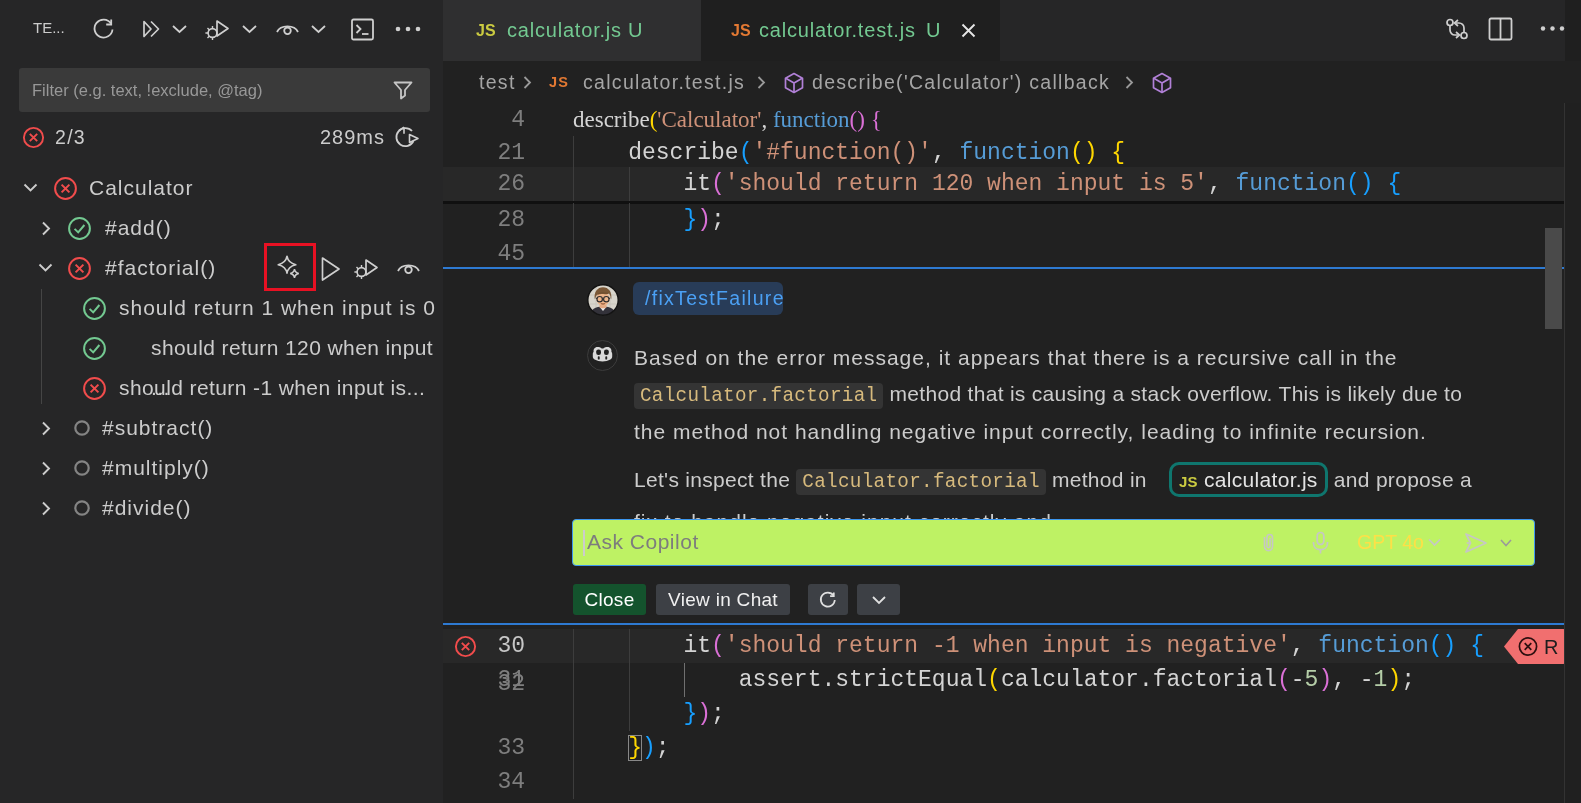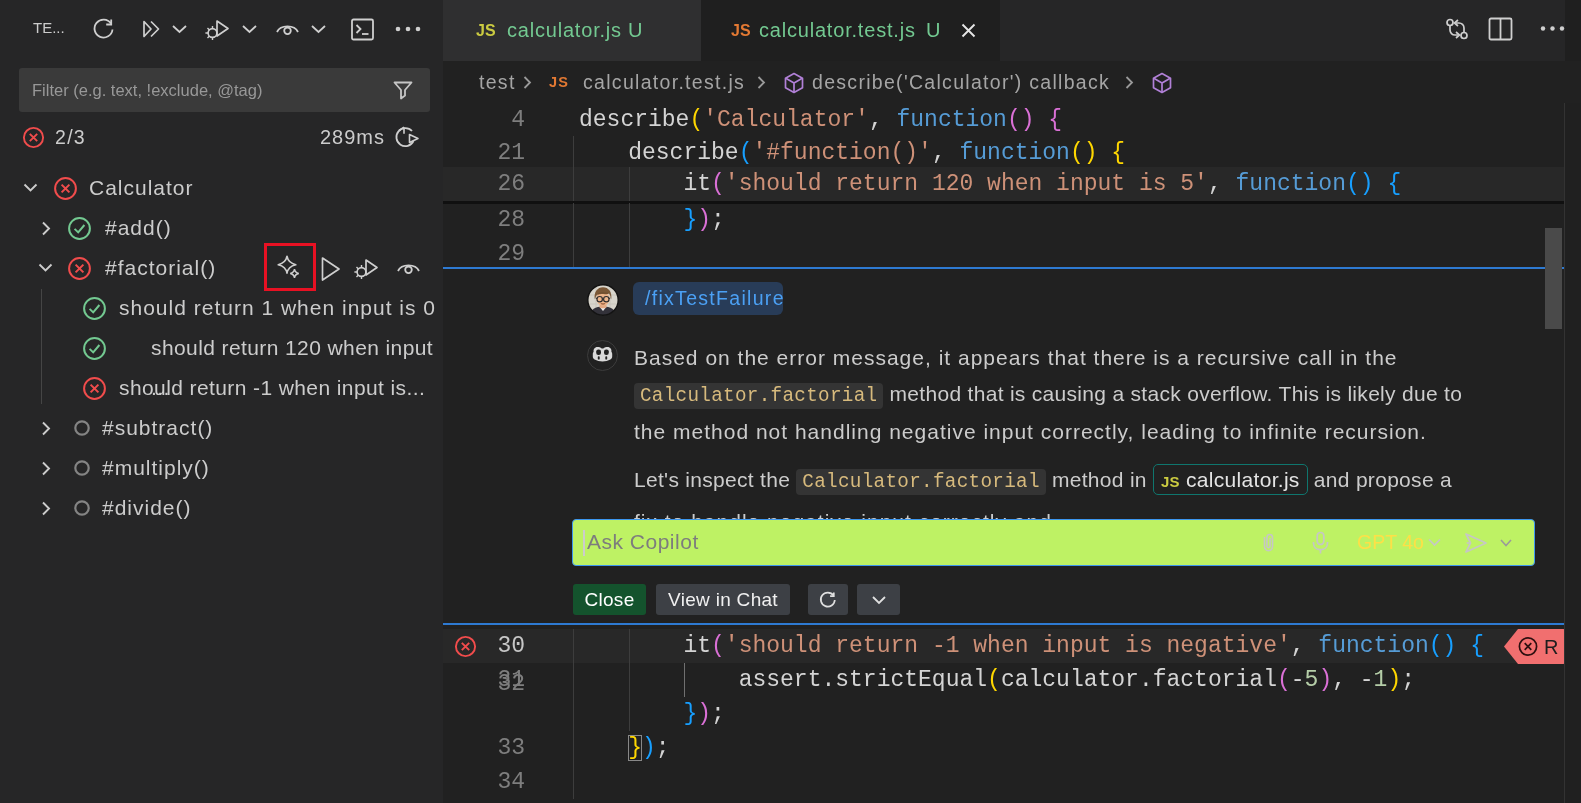--- a/index.html
+++ b/index.html
@@ -12,21 +12,21 @@
     font-family:"Liberation Mono", monospace; font-size:23px; white-space:pre; color:#d4d4d4; }
   .lnum { position:absolute; left:0; width:82px; height:34px; line-height:34px;
     text-align:right; font-family:"Liberation Mono", monospace; font-size:23px; color:#7e7e7e; }
   .y { color:#ffd700; } .p { color:#da70d6; } .b { color:#179fff; }
   .str { color:#ce9178; } .kw { color:#569cd6; } .num { color:#b5cea8; }
   .guide { position:absolute; width:1px; background:#3d3d3d; }
   svg { display:block; }
   .tree-txt { color:#cccccc; font-size:21px; letter-spacing:1px; }
   .chip { font-family:"Liberation Mono", monospace; font-size:19.3px; color:#d7ba7d;
     background:#343434; border-radius:4px; padding:2px 6px; }
-  .fchip { border:1px solid #0f766e; border-radius:5px; padding:3px 7px; color:#e4e4e4; }
+  .fchip { border:3px solid #0f766e; border-radius:10px; padding:3px 7px; color:#e4e4e4;margin-left:16px; }
 </style></head>
 <body>
 <div id="root">
 
 <div id="side">
   <div class="abs" style="left:33px; top:19px; color:#cccccc; font-size:15px;">TE...</div>
   <div id="sb-icons">
 
     <svg class="abs" style="left:91px; top:17px;" width="25" height="25" viewBox="0 0 25 25">
       <path d="M20 6.5 A 9 9 0 1 0 21.5 12.5" fill="none" stroke="#cfcfcf" stroke-width="1.8"></path>
@@ -249,41 +249,41 @@
 
     <div class="abs" style="left:0; top:629px; width:1122px; height:34px; background:#282828;"></div>
 
     <div class="abs" style="left:0; top:167px; width:1122px; height:34px; background:#282828;"></div>
     <div class="abs" style="left:0; top:201px; width:1122px; height:3px; background:#101010;"></div>
 
     <div class="lnum" style="top:103px;">4</div>
     <div class="lnum" style="top:136px;">21</div>
     <div class="lnum" style="top:167px;">26</div>
     <div class="lnum" style="top:203px;">28</div>
-    <div class="lnum" style="top:237px;">29</div>
+    <div class="lnum" style="top:237px;">45</div>
     <div class="lnum" style="top:629px; color:#c6c6c6;">30</div>
     <div class="lnum" style="top:663px;">31</div>
     <div class="lnum" style="top:667px;font-family:Liberation Mono, monospace;">32</div>
     <div class="lnum" style="top:731px;">33</div>
     <div class="lnum" style="top:765px;">34</div>
 
     <svg class="abs" style="left:11px; top:635px;" width="23" height="23" viewBox="0 0 23 23">
       <circle cx="11.5" cy="11.5" r="9.6" fill="none" stroke="#f14c4c" stroke-width="1.9"></circle>
       <path d="M7.8 7.8 L15.2 15.2 M15.2 7.8 L7.8 15.2" stroke="#f14c4c" stroke-width="1.9"></path>
     </svg>
 
     <div class="guide" style="left:130px; top:136px; height:65px;"></div>
     <div class="guide" style="left:186px; top:167px; height:34px;"></div>
     <div class="guide" style="left:130px; top:203px; height:64px;"></div>
     <div class="guide" style="left:186px; top:203px; height:64px;"></div>
     <div class="guide" style="left:130px; top:629px; height:170px;"></div>
     <div class="guide" style="left:186px; top:629px; height:102px;"></div>
     <div class="guide" style="left:241px; top:663px; height:34px; background:#707070;"></div>
 
-    <div class="codeline" style="left:136px; top:103px;">describe<span class="y">(</span><span class="str">'Calculator'</span>, <span class="kw">function</span><span class="p">()</span> <span class="p">{</span></div>
+    <div class="codeline" style="left:130px; top:103px;font-family:Liberation Serif, serif;">describe<span class="y">(</span><span class="str">'Calculator'</span>, <span class="kw">function</span><span class="p">()</span> <span class="p">{</span></div>
     <div class="codeline" style="left:130px; top:136px;">    describe<span class="b">(</span><span class="str">'#function()'</span>, <span class="kw">function</span><span class="y">()</span> <span class="y">{</span></div>
     <div class="codeline" style="left:130px; top:167px;">        it<span class="p">(</span><span class="str">'should return 120 when input is 5'</span>, <span class="kw">function</span><span class="b">()</span> <span class="b">{</span></div>
     <div class="codeline" style="left:130px; top:203px;">        <span class="b">}</span><span class="p">)</span>;</div>
     <div class="codeline" style="left:130px; top:629px;">        it<span class="p">(</span><span class="str">'should return -1 when input is negative'</span>, <span class="kw">function</span><span class="b">()</span> <span class="b">{</span></div>
     <div class="codeline" style="left:130px; top:663px;">            assert.strictEqual<span class="y">(</span>calculator.factorial<span class="p">(</span>-<span class="num">5</span><span class="p">)</span>, -<span class="num">1</span><span class="y">)</span>;</div>
     <div class="codeline" style="left:130px; top:697px;">        <span class="b">}</span><span class="p">)</span>;</div>
     <div class="codeline" style="left:130px; top:731px;">    <span class="y" style="outline:1px solid #888; outline-offset:-1px;">}</span><span class="b">)</span>;</div>
 
     <svg class="abs" style="left:1061px; top:629px;" width="63" height="35" viewBox="0 0 63 35">
       <path d="M0 17.5 L14 0 H 59 A 4 4 0 0 1 63 4 V 31 A 4 4 0 0 1 59 35 H 14 Z" fill="#f16f6f"></path>

